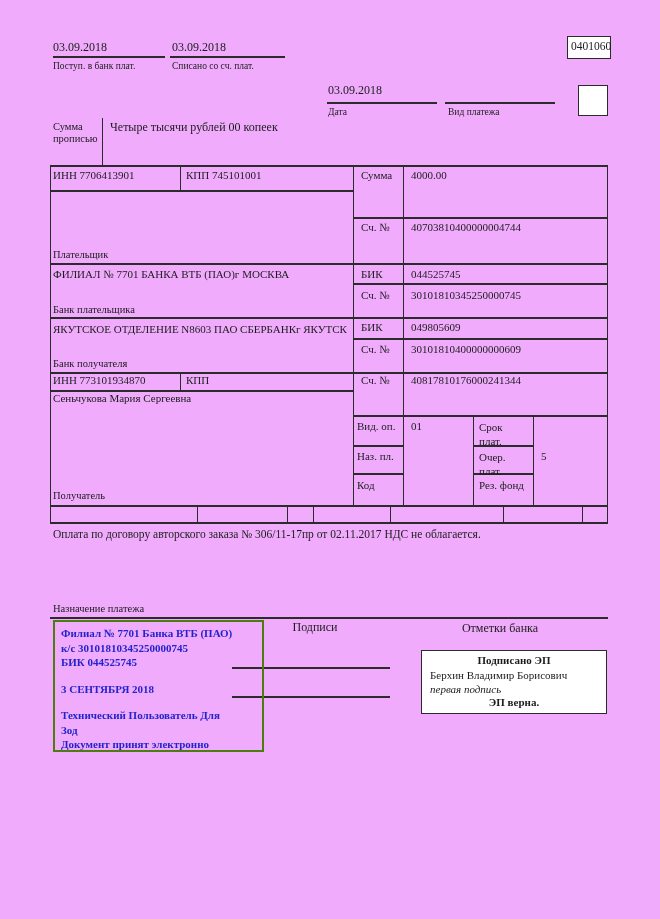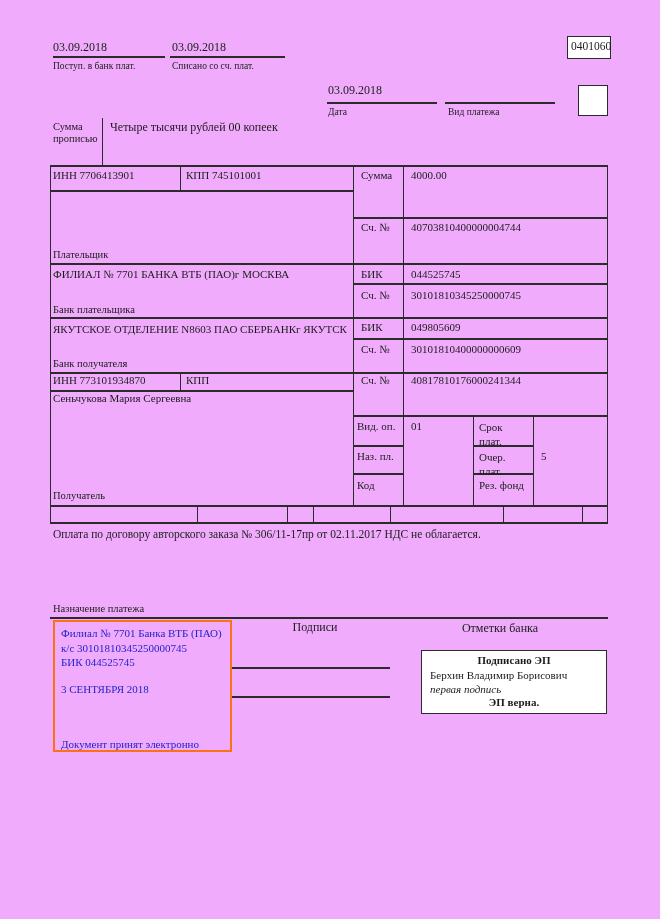--- a/index.html
+++ b/index.html
@@ -11,22 +11,22 @@
   .wrap { white-space:normal; }
   .small { font-size:9.5px; line-height:11px; }
   .sec  { font-size:10.5px; line-height:12px; }
   .big  { font-size:12px; }
   .title { font-family:"Liberation Sans", sans-serif; font-weight:bold; font-size:12.5px; letter-spacing:.2px; }
   .hl { position:absolute; height:1.5px; background:#2b2b2b; }
   .hl.thick { height:2px; }
   .vl { position:absolute; width:1.2px; background:#2b2b2b; }
   .box { position:absolute; border:1.5px solid #2b2b2b; background:#fff; }
   .stamp {
-    position:absolute; left:53px; top:620px; width:179px; height:132px;
-    border:2px solid #f97316; color:#2323cd; font-weight:normal; box-sizing:border-box;
+    position:absolute; left:53px; top:620px; width:211px; height:132px;
+    border:2px solid #4d7c0f; color:#2323cd; font-weight:bold; box-sizing:border-box;
   }
   .stamp .t { color:#2323cd; font-size:11px; line-height:14.5px; }
   .center { text-align:center; }
   .b { font-weight:bold; }
   .i { font-style:italic; }
 </style>
 </head>
 <body>
 
 <div class="page">
@@ -143,16 +143,17 @@
     <div class="t" style="left:8px; top:18px;">Берхин Владимир Борисович</div>
     <div class="t i" style="left:8px; top:32px;">первая подпись</div>
     <div class="t b center" style="left:0; top:45px; width:184px;">ЭП верна.</div>
   </div>
 
   <div class="stamp">
     <div class="t" style="left:6px; top:4px;">Филиал № 7701 Банка ВТБ (ПАО)</div>
     <div class="t" style="left:6px; top:19px;">к/с 30101810345250000745</div>
     <div class="t" style="left:6px; top:33px;">БИК 044525745</div>
     <div class="t" style="left:6px; top:60px;">3 СЕНТЯБРЯ 2018</div>
+    <div class="t wrap" style="left:6px; top:86px; width:166px;">Технический Пользователь Для Зод</div>
     <div class="t" style="left:6px; top:115px;">Документ принят электронно</div>
   </div>
 
 </div>
 
 </body></html>

